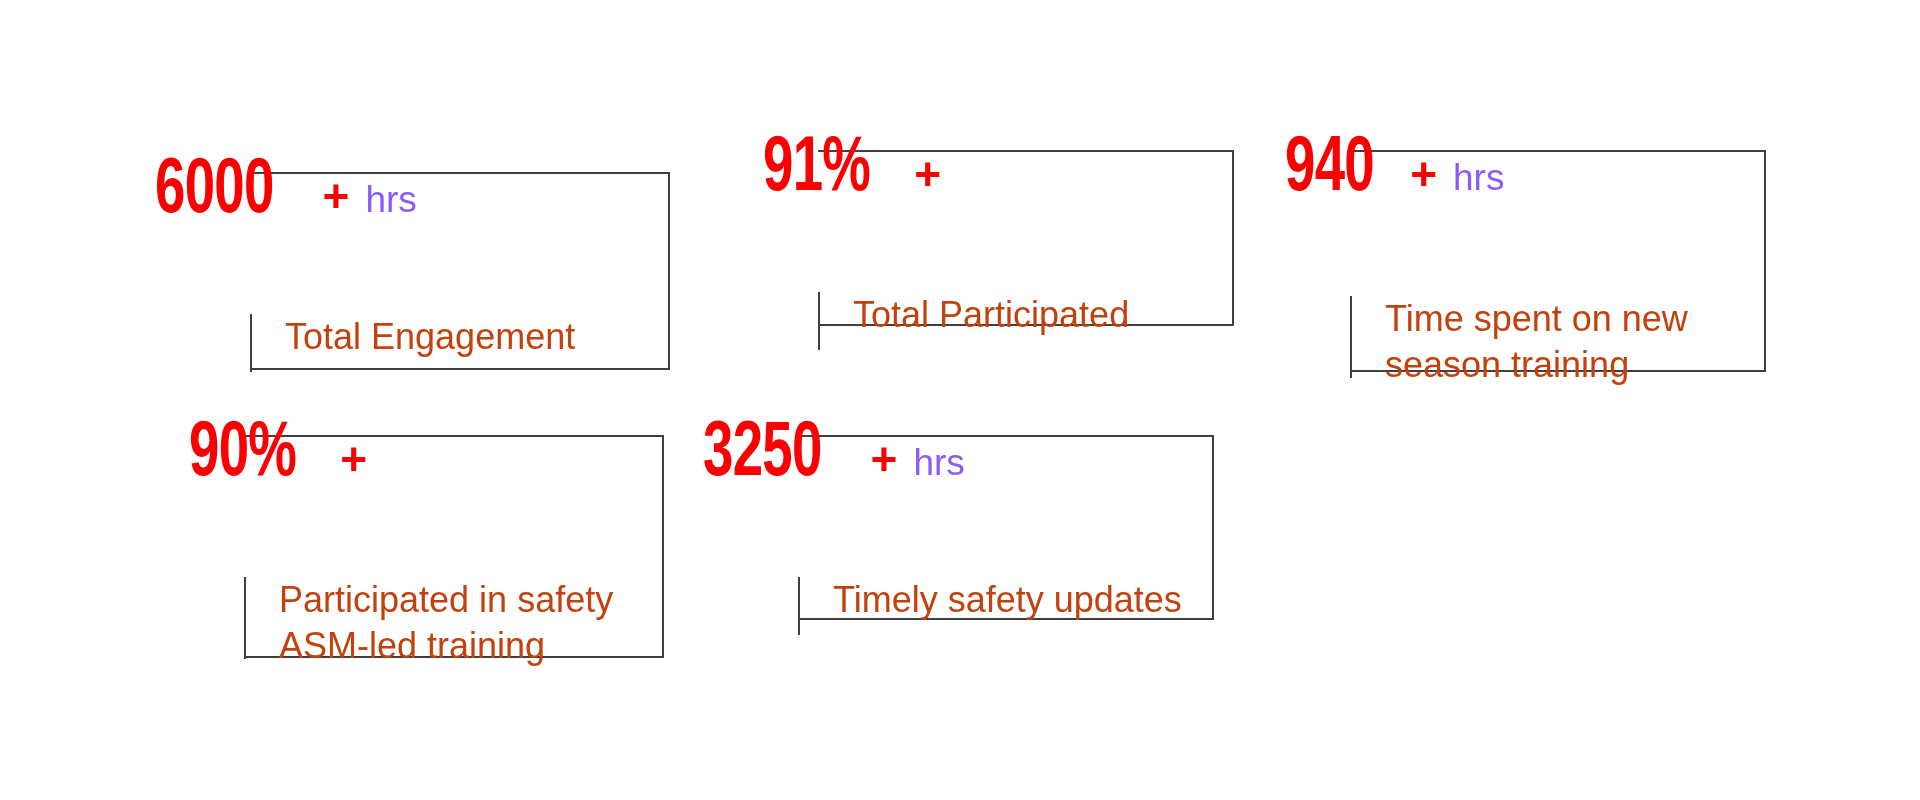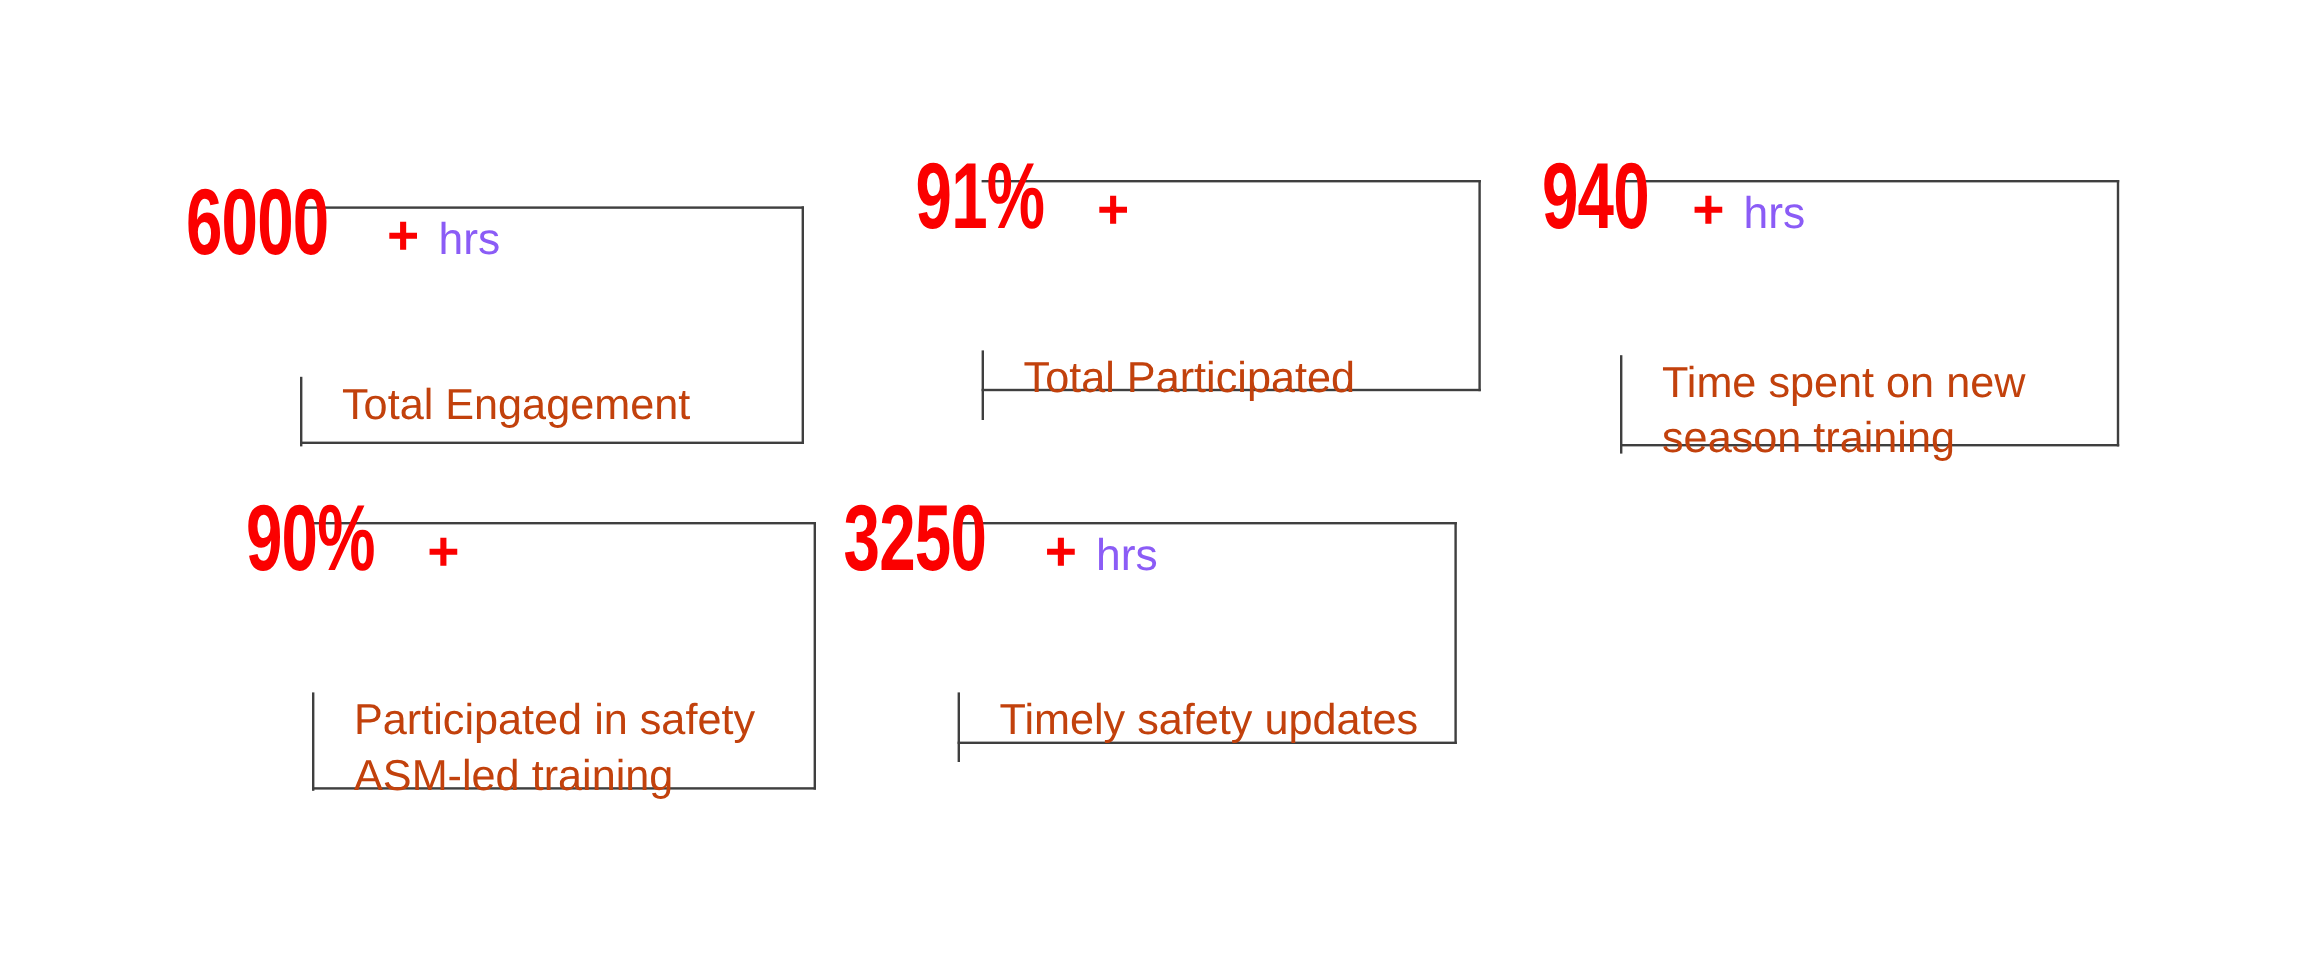--- a/index.html
+++ b/index.html
@@ -29,21 +29,21 @@
     border-bottom: 2px solid #3f3f3f;
     border-left: none;
     background: transparent;
   }
 
   
   .stat-card.pos-r1c1 { left: 250px; top: 150px; width: 420px; height: 198px; margin-top: 22px; }
   .stat-card.pos-r1c2 { left: 818px; top: 150px; width: 416px; height: 176px; }
   .stat-card.pos-r1c3 { left: 1350px; top: 150px; width: 416px; height: 222px; }
   
-  .stat-card.pos-r2c1 { left: 260px; top: 435px; width: 420px; height: 223px; }
+  .stat-card.pos-r2c1 { left: 244px; top: 435px; width: 420px; height: 223px; }
   .stat-card.pos-r2c2 { left: 798px; top: 435px; width: 416px; height: 185px; }
 
   
   .stat-figure {
     position: absolute;
     left: -95px;
     top: -28px;
     display: flex;
     align-items: baseline;
     white-space: nowrap;

